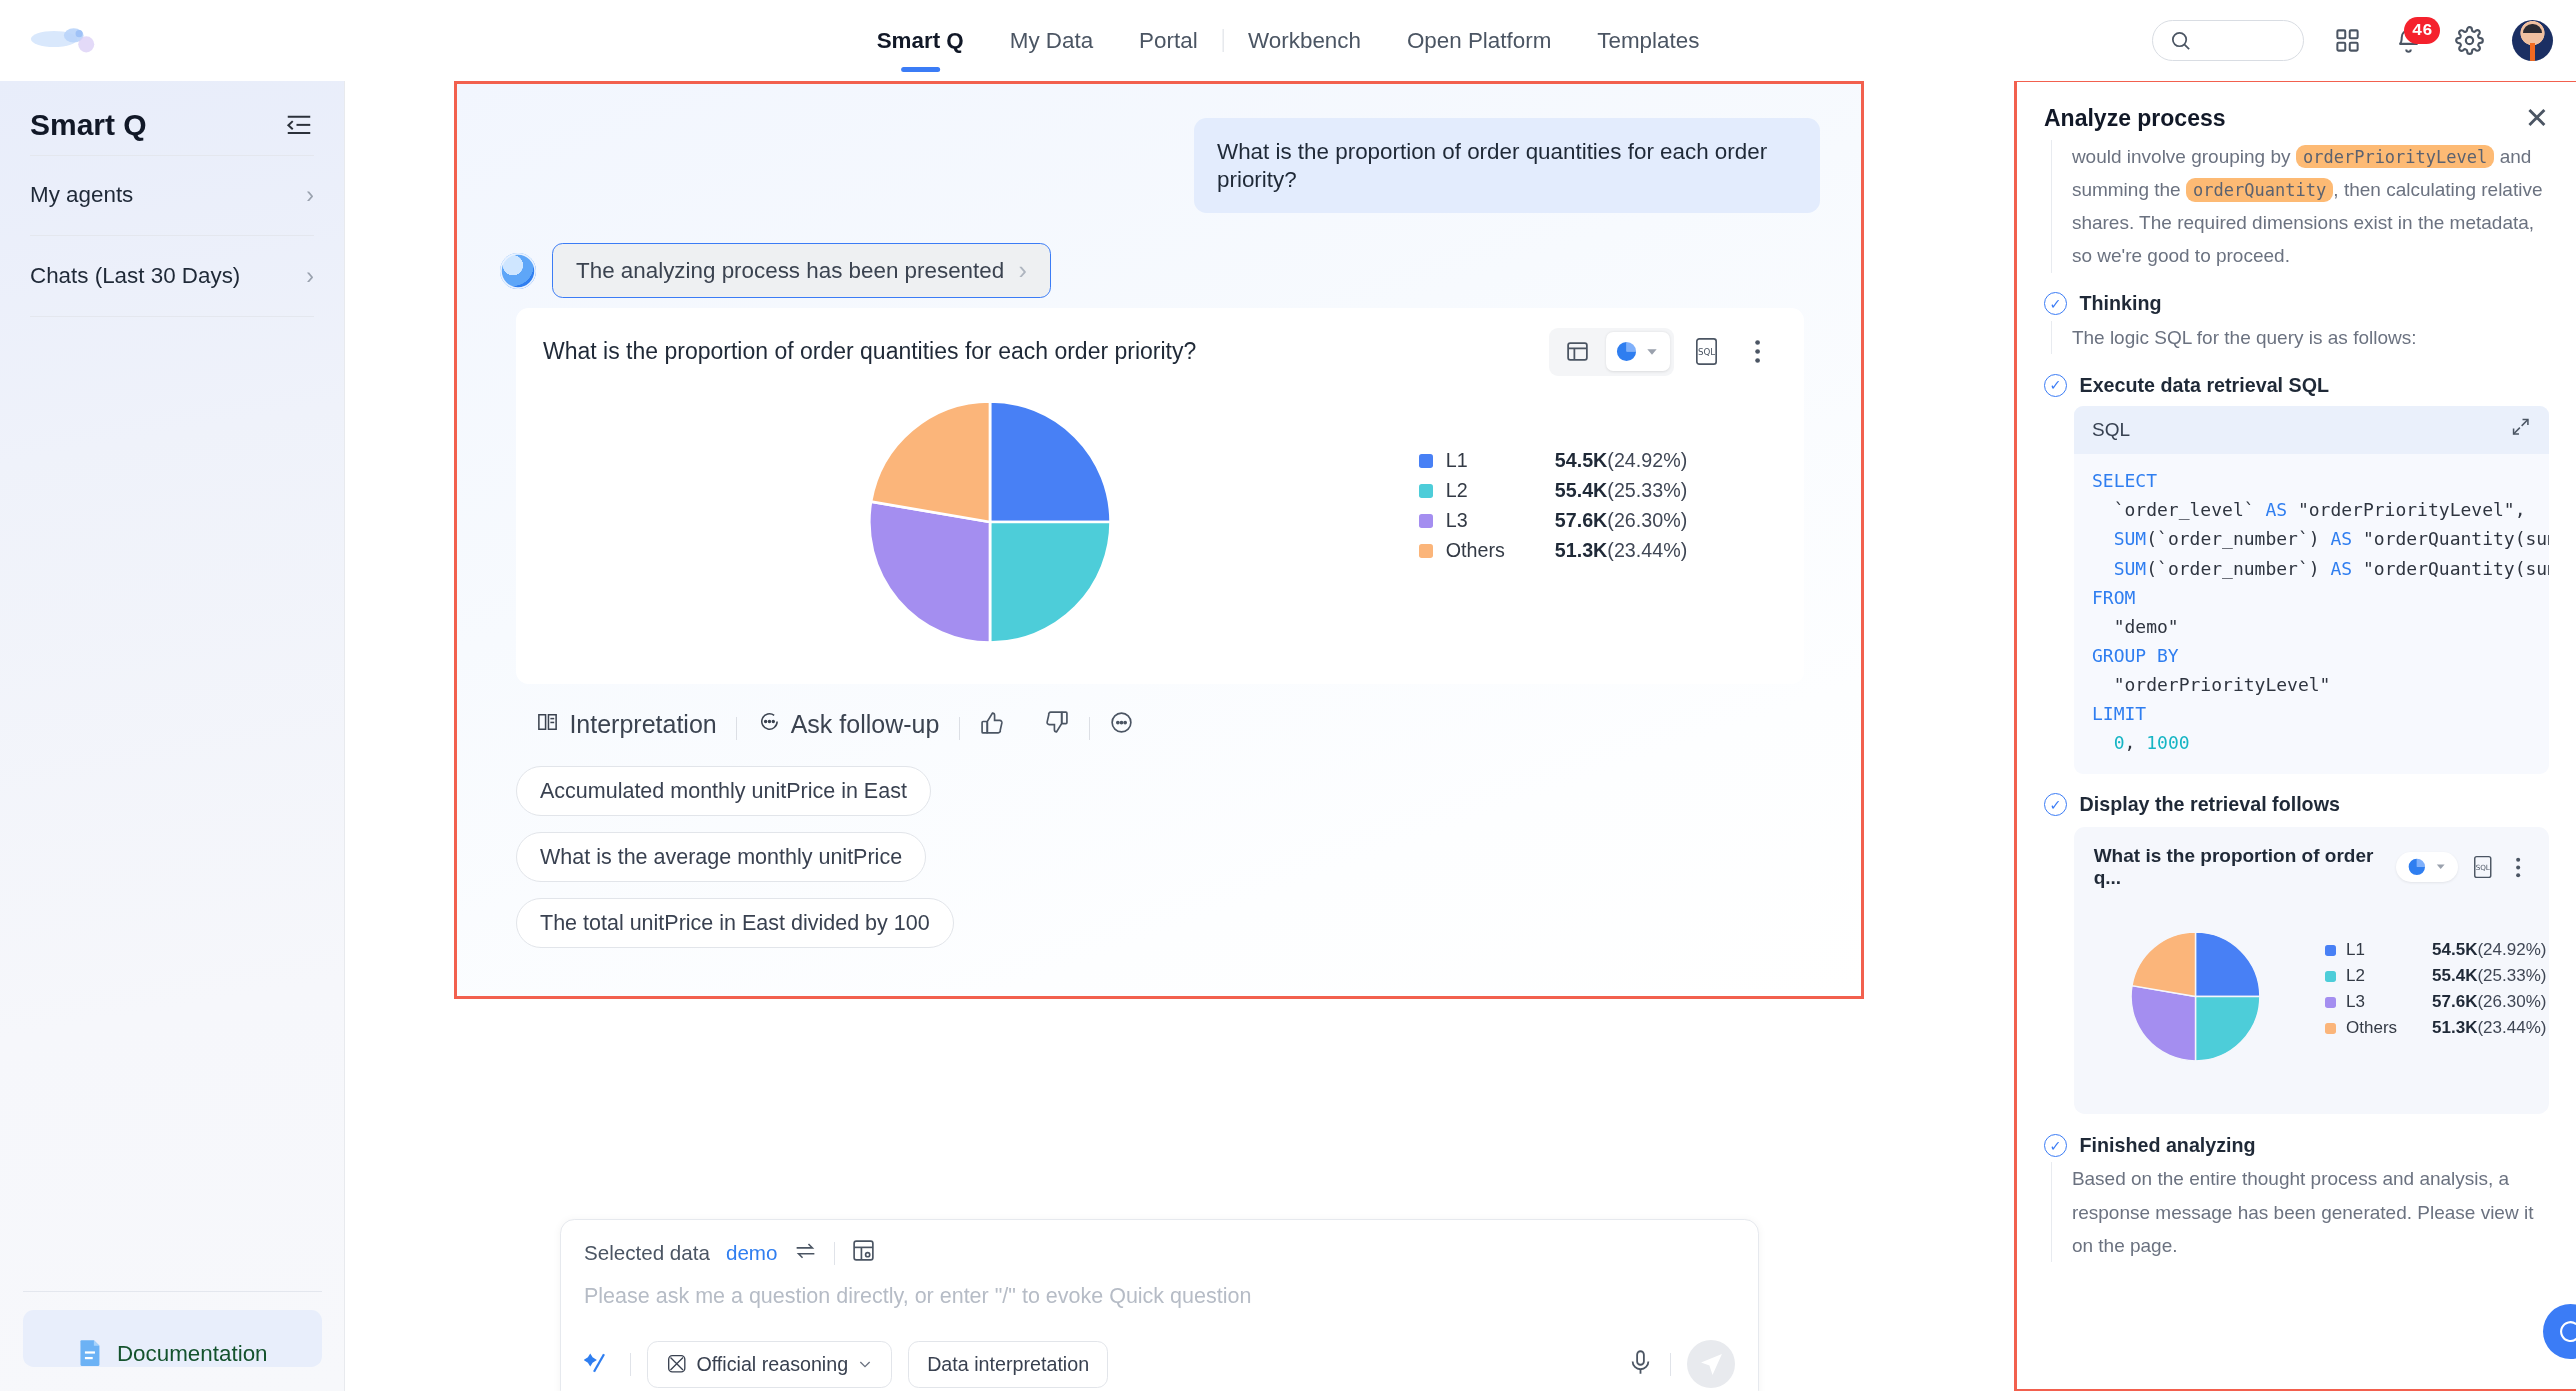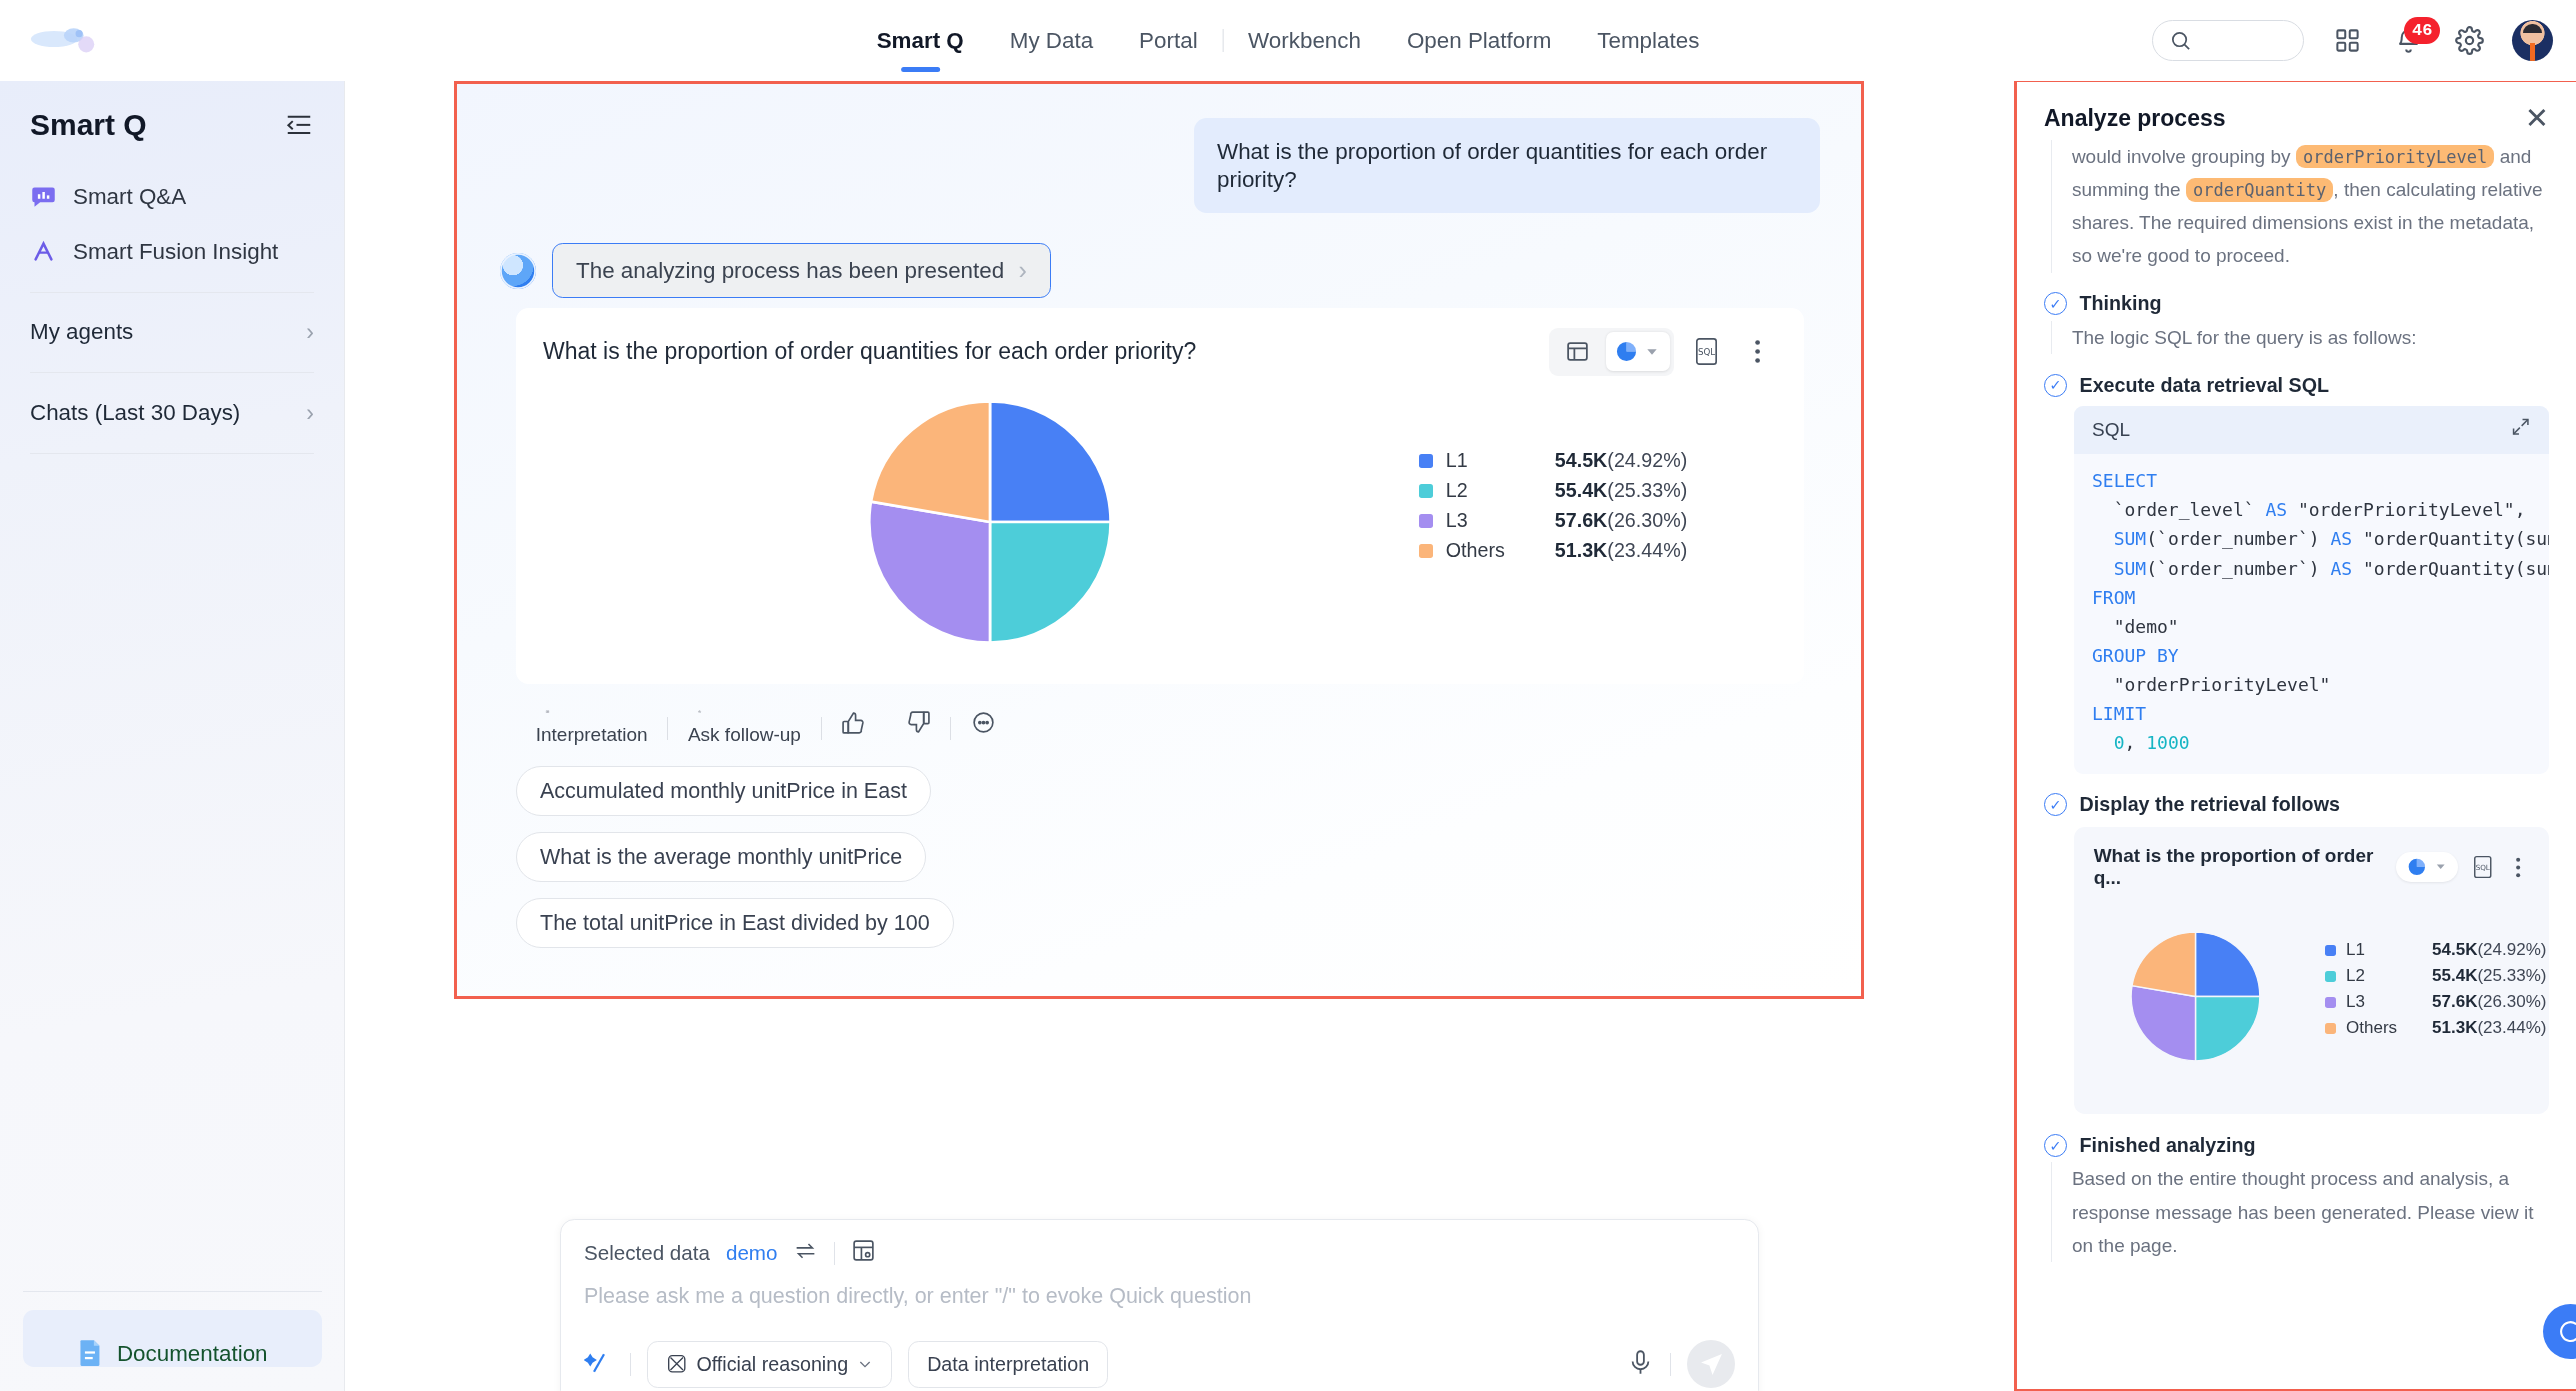--- a/index.html
+++ b/index.html
@@ -142,21 +142,21 @@
   .chart-body { position:relative; height: 295px; }
   .pie-wrap { position:absolute; left: 340px; top: 12.5px; width: 268px; height: 268px; }
   .legend { position:absolute; left: 903px; top: 70px; }
   .lg-row { display:flex; align-items:center; height: 30px; font-size: 19.7px; }
   .lg-sw { width:14.3px; height:14.3px; border-radius:2.7px; margin-right: 12.5px; }
   .lg-name { width: 109px; color:#333a45; }
   .lg-val { color:#1f2937; font-weight:bold; }
   .lg-val .pct { font-weight: normal; color:#3f4654; }
 
   .act-row { position:absolute; left: 59px; top: 626px; display:flex; align-items:center; gap: 0px; }
-  .act-btn { display:flex; align-items:flex-start; gap:10.7px; font-size:19px; color:#3b4350; padding: 0 19.7px; cursor:pointer; height:36px;flex-direction:column;}
+  .act-btn { display:flex; align-items:flex-start; gap:10.7px; font-size:25px; color:#3b4350; padding: 0 19.7px; cursor:pointer; height:36px;}
   .act-sep { width:0.9px; height:23px; background:#dcdfe5; }
   .sugg { position:absolute; left: 59px; }
   .sugg-chip {
     display:inline-flex; align-items:center; height: 50px; padding: 0 23px;
     border:0.9px solid #e2e5ea; border-radius: 25px; background:#fff;
     font-size: 21.5px; color:#394150; margin-bottom: 16px; cursor:pointer;
   }
 
   
   .composer {
@@ -295,42 +295,20 @@
       <div class="sb-collapse">
         <svg width="30" height="27" viewBox="0 0 24 20" fill="none" stroke="#2b313a" stroke-width="1.6">
           <line x1="3" y1="3" x2="21" y2="3"></line>
             <line x1="10" y1="9.5" x2="21" y2="9.5"></line>
             <line x1="3" y1="16" x2="21" y2="16"></line>
           <path d="M7 6.5 3.5 9.8 7 13" stroke-width="1.6"></path>
         </svg>
       </div>
     </div>
 
-    <div class="sb-list">
-      <div class="sb-item">
-        <span class="sb-ico">
-          <svg width="27" height="27" viewBox="0 0 24 24">
-            <path d="M4 4h16a2 2 0 0 1 2 2v9a2 2 0 0 1-2 2H9l-5 4v-4H4a2 2 0 0 1-2-2V6a2 2 0 0 1 2-2z" fill="#7b6df0"></path>
-            <rect x="7" y="10" width="2.2" height="4" fill="#fff"></rect>
-              <rect x="11" y="8" width="2.2" height="6" fill="#fff"></rect>
-              <rect x="15" y="11" width="2.2" height="3" fill="#fff"></rect>
-          </svg>
-        </span>
-        <span>Smart Q&amp;A</span>
-      </div>
-      <div class="sb-item">
-        <span class="sb-ico">
-          <svg width="27" height="27" viewBox="0 0 24 24" fill="none" stroke="#6c5ce7" stroke-width="2.2" stroke-linecap="round">
-            <path d="M5 19 12 5l7 14"></path>
-              <path d="M9 13h6"></path>
-          </svg>
-        </span>
-        <span>Smart Fusion Insight</span>
-      </div>
-    </div>
 
     <div class="sb-divider"></div>
 
     <div class="sb-group">
       <span>My agents</span>
       <span class="chev">›</span>
     </div>
 
     <div class="sb-divider"></div>
 

